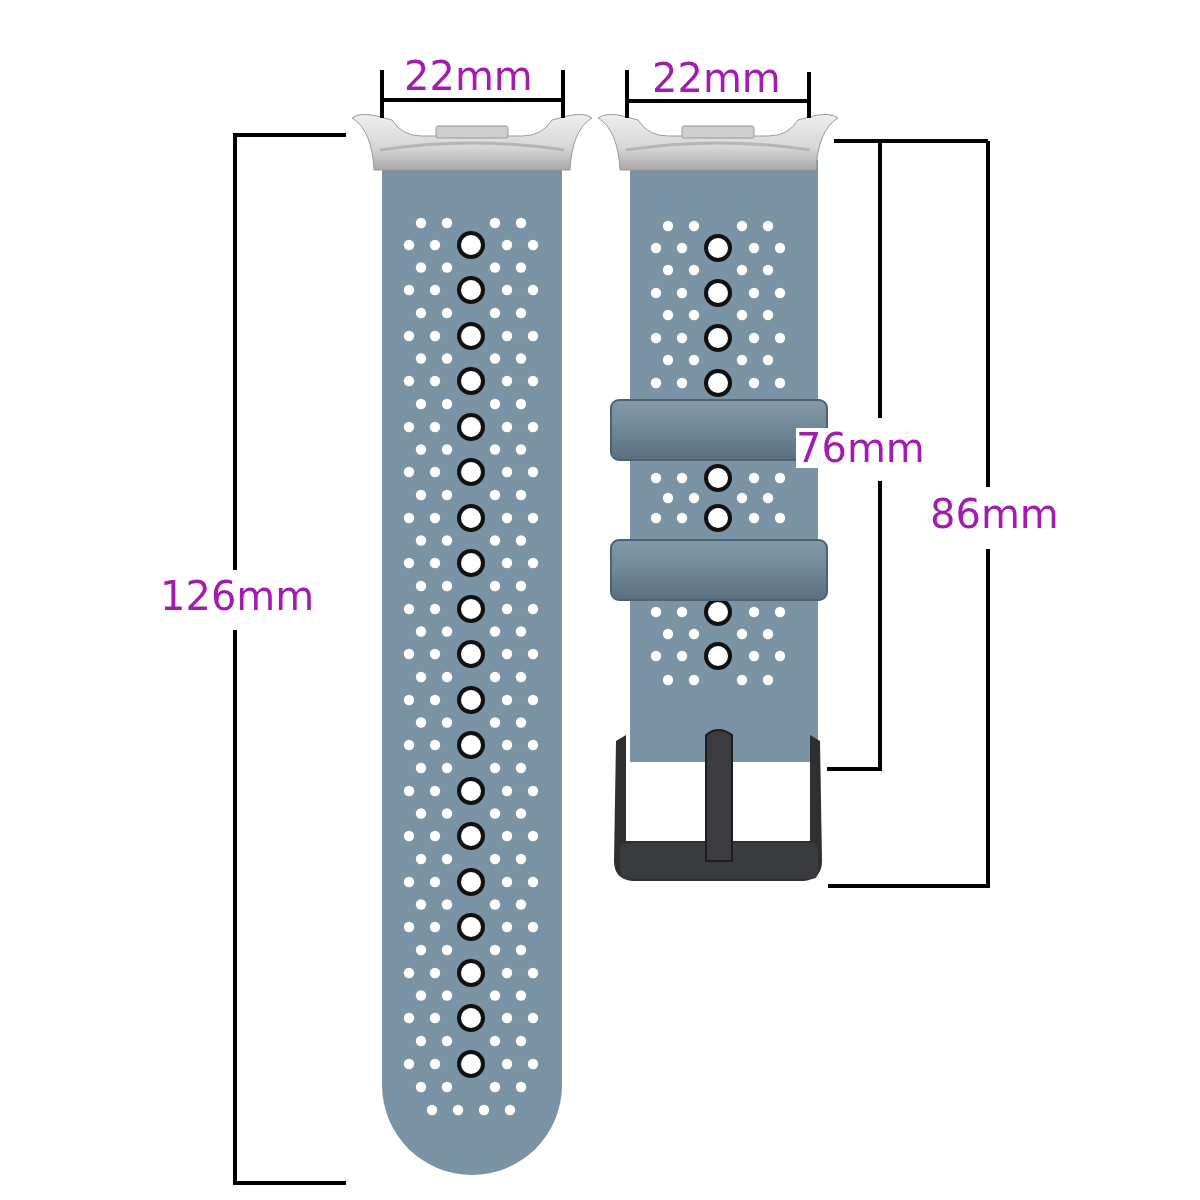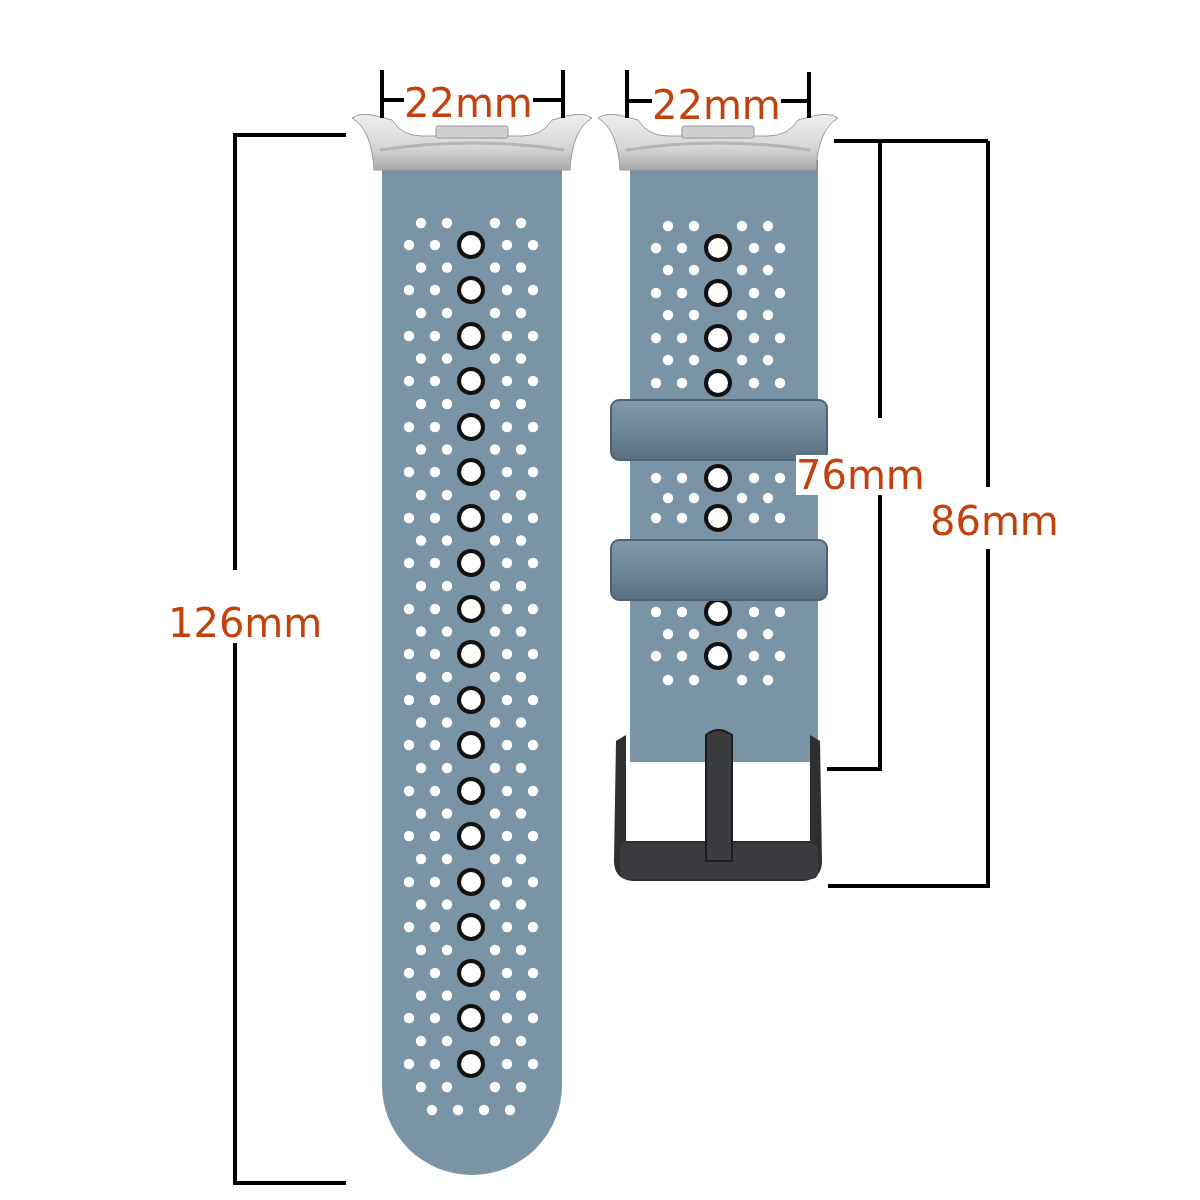--- a/index.html
+++ b/index.html
@@ -1,18 +1,18 @@
 <!DOCTYPE html>
 <html><head>
 <meta charset="utf-8">
 <style>
   html, body { margin: 0; padding: 0; background: #ffffff; }
   body { width: 1200px; height: 1200px; position: relative; overflow: hidden; font-family: "DejaVu Sans", sans-serif; }
   #canvas { position: absolute; left: 0; top: 0; width: 1200px; height: 1200px; }
-  .dim-label { position: absolute; font-family: "DejaVu Sans", sans-serif; font-size: 40px; color: #c2410c; background: #fff; line-height: 1; white-space: nowrap; margin-top: 27px; }
+  .dim-label { position: absolute; font-family: "DejaVu Sans", sans-serif; font-size: 40px; color: #a21caf; background: #fff; line-height: 1; white-space: nowrap; }
 </style>
 </head>
 <body>
 
 <svg id="canvas" viewBox="0 0 1200 1200" xmlns="http://www.w3.org/2000/svg">
     <defs>
       <linearGradient id="metal" x1="0" y1="0" x2="0" y2="1">
         <stop offset="0" stop-color="#eeeeee"></stop>
         <stop offset="0.6" stop-color="#d6d6d6"></stop>
         <stop offset="1" stop-color="#a9a9a9"></stop>
@@ -332,15 +332,15 @@
       <path d="M 834 141 L 988 141"></path>
       <path d="M 880 141 L 880 418"></path>
       <path d="M 880 481 L 880 769 L 827 769"></path>
       <path d="M 988 141 L 988 487"></path>
       <path d="M 988 549 L 988 886 L 828 886"></path>
     </g>
   </svg>
 
 <div class="dim-label" style="left:404px;top:56px;">22mm</div>
 <div class="dim-label" style="left:652px;top:58px;">22mm</div>
-<div class="dim-label" style="left:168px;top:576px;">126mm</div>
+<div class="dim-label" style="left:160px;top:576px;">126mm</div>
 <div class="dim-label" style="left:796px;top:428px;padding-right:4px;">76mm</div>
-<div class="dim-label" style="left:930px;top:474px;">86mm</div>
+<div class="dim-label" style="left:930px;top:494px;">86mm</div>
 
 </body></html>

